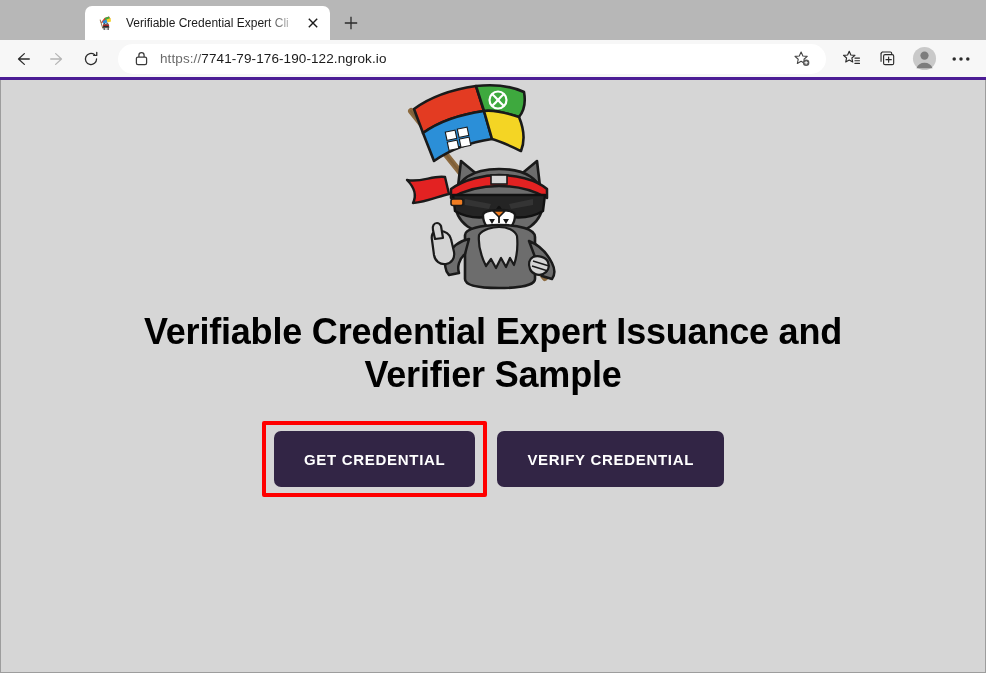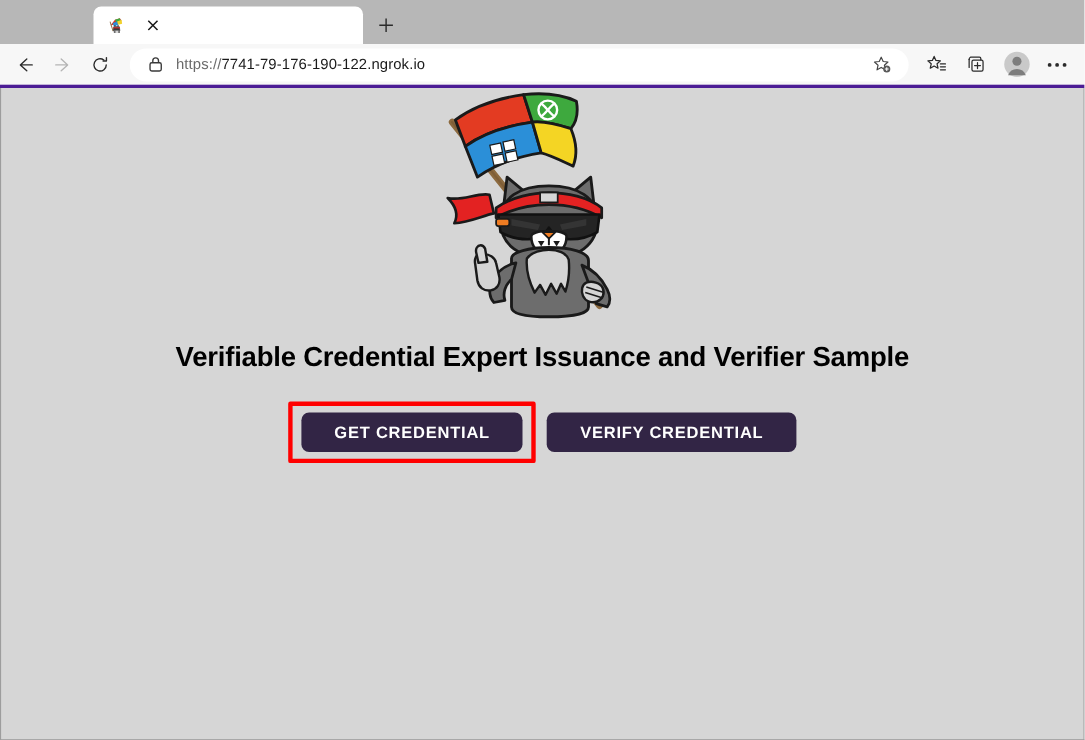--- a/index.html
+++ b/index.html
@@ -182,21 +182,21 @@
   }
 
   #mascot {
     margin-top: 3px;
     width: 200px;
     height: 212px;
     flex: 0 0 212px;
   }
 
   #page-heading {
-    font-size: 25px;
+    font-size: 36px;
     font-weight: bold;
     color: #000000;
     text-align: center;
     line-height: 1.2;
     max-width: 760px;
     margin-top: 15px;
     letter-spacing: -0.2px;
   }
 
   #button-row {
@@ -209,21 +209,21 @@
 
   .cred-btn {
     background: #322545;
     color: #ffffff;
     border: none;
     border-radius: 7px;
     font-family: "Liberation Sans", sans-serif;
     font-size: 15px;
     font-weight: bold;
     letter-spacing: 0.7px;
-    height: 36px;
+    height: 56px;
     padding: 0 30px;
     cursor: pointer;
     display: flex;
     align-items: center;
     justify-content: center;
     white-space: nowrap;
   }
 
   .btn-highlight-wrap {
     border: 4px solid #ff0000;
@@ -249,20 +249,21 @@
           <polygon points="9,12 17,9 19,15 11,18" fill="#2b8fd8"></polygon>
           <polygon points="17,9 25,6 26,13 19,15" fill="#f2d22b"></polygon>
           <rect x="6" y="9" width="1.7" height="18" transform="rotate(-18 7 18)" fill="#8a6a3a"></rect>
           <path d="M11 19 L13 16 L15 19 L19 16 L21 19 L22 26 L10 26 Z" fill="#6e6e6e" stroke="#222" stroke-width="1"></path>
           <rect x="10" y="19.5" width="12" height="2.6" fill="#cf2222"></rect>
           <rect x="10.5" y="21.6" width="11" height="2.6" rx="1" fill="#2a2a2a"></rect>
           <path d="M11 26 h11 v4 h-11 z" fill="#6e6e6e"></path>
           <path d="M14 26 h5 v4 h-5 z" fill="#d6d6d6"></path>
         </svg>
       </span>
+      <span class="tab-title">Verifiable Credential Expert Cli</span>
       <span class="tab-close">
         <svg width="10" height="10" viewBox="0 0 10 10">
           <path d="M0.8 0.8 L9.2 9.2 M9.2 0.8 L0.8 9.2" stroke="#1b1b1b" stroke-width="1.4"></path>
         </svg>
       </span>
     </div>
 
     <div class="new-tab-btn">
       <svg width="14" height="14" viewBox="0 0 14 14">
         <path d="M7 0.8 V13.2 M0.8 7 H13.2" stroke="#2b2b2b" stroke-width="1.3"></path>

